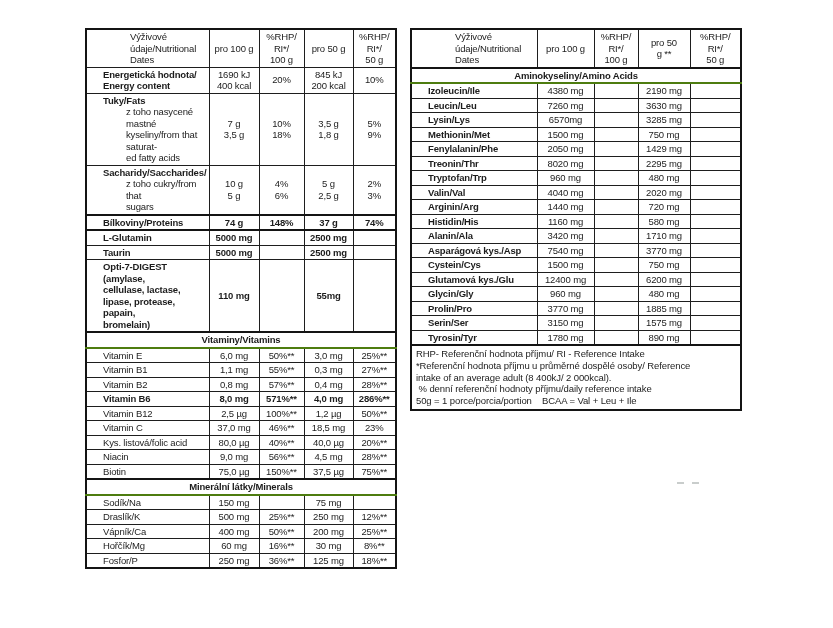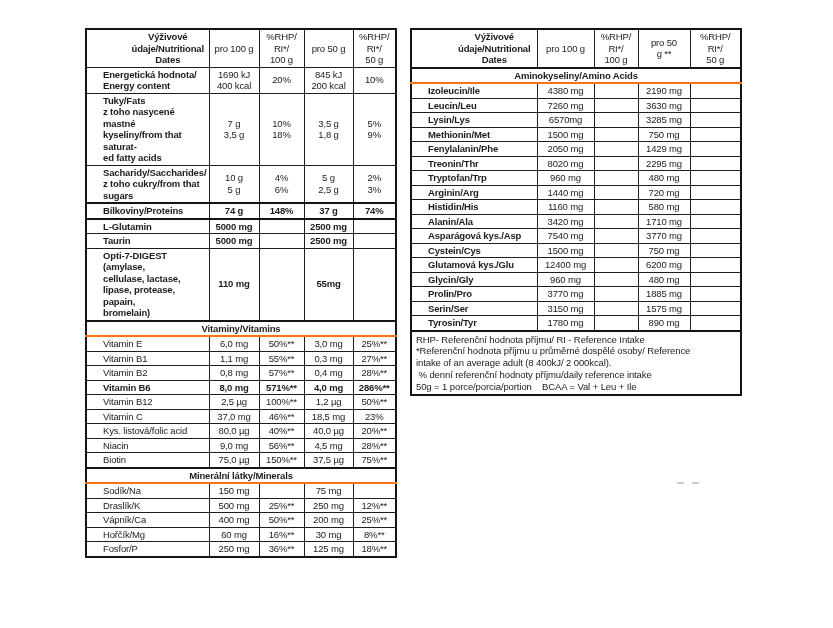--- a/index.html
+++ b/index.html
@@ -5,29 +5,29 @@
   html,body{margin:0;padding:0;background:#ffffff;}
   .canvas{position:relative;width:833px;height:628px;overflow:hidden;background:#ffffff;
           font-family:"Liberation Sans",sans-serif;color:#1c1c1c;}
   table.nutri{position:absolute;border-collapse:collapse;table-layout:fixed;background:#fff;
               border:2px solid #141414;}
   #left-table{left:85px;top:28px;width:310px;}
   #right-table{left:410px;top:28px;width:330px;}
   .nutri th,.nutri td{border:1px solid #1e1e1e;font-size:9.5px;line-height:11.5px;
                       padding:1px 3px;letter-spacing:-0.15px;vertical-align:middle;
                       overflow:hidden;}
-  th.tcell{font-weight:700;text-align:center;white-space:pre-line;padding-left:43px;}
+  th.tcell{font-weight:400;text-align:left;white-space:pre-line;padding-left:43px;}
   th.hdr{font-weight:400;text-align:center;white-space:pre-line;}
   thead th{border-bottom:2px solid #141414;}
   td.lbl{text-align:left;padding-left:16px;}
   td.lbl span{display:block;white-space:pre-line;}
   .b{font-weight:700;}
-  .sub{font-weight:700;}
+  .sub{font-weight:400;margin-left:23px;}
   td.val{text-align:center;white-space:pre-line;}
-  td.sect{text-align:center;font-weight:700;border-bottom:2px solid #f97316;}
+  td.sect{text-align:center;font-weight:700;border-bottom:2px solid #4d7c0f;}
   tr.tt td{border-top:2px solid #141414;}
   td.foot{white-space:pre-wrap;font-size:9.5px;line-height:11.8px;padding:2px 4px;
           letter-spacing:-0.1px;}
   .marks{position:absolute;left:677px;top:482px;display:flex;gap:8px;}
   .dash{width:7px;height:2px;background:#c9cdcc;display:block;}
 </style>
 </head>
 <body>
 
 <div class="canvas">
@@ -357,20 +357,29 @@
           <td class="lbl">
             <span class="b">Tryptofan/Trp</span>
           </td>
           <td class="val">960 mg</td>
           <td class="val"></td>
           <td class="val">480 mg</td>
           <td class="val"></td>
         </tr>
         <tr>
           <td class="lbl">
+            <span class="b">Valin/Val</span>
+          </td>
+          <td class="val">4040 mg</td>
+          <td class="val"></td>
+          <td class="val">2020 mg</td>
+          <td class="val"></td>
+        </tr>
+        <tr>
+          <td class="lbl">
             <span class="b">Arginin/Arg</span>
           </td>
           <td class="val">1440 mg</td>
           <td class="val"></td>
           <td class="val">720 mg</td>
           <td class="val"></td>
         </tr>
         <tr>
           <td class="lbl">
             <span class="b">Histidin/His</span>

